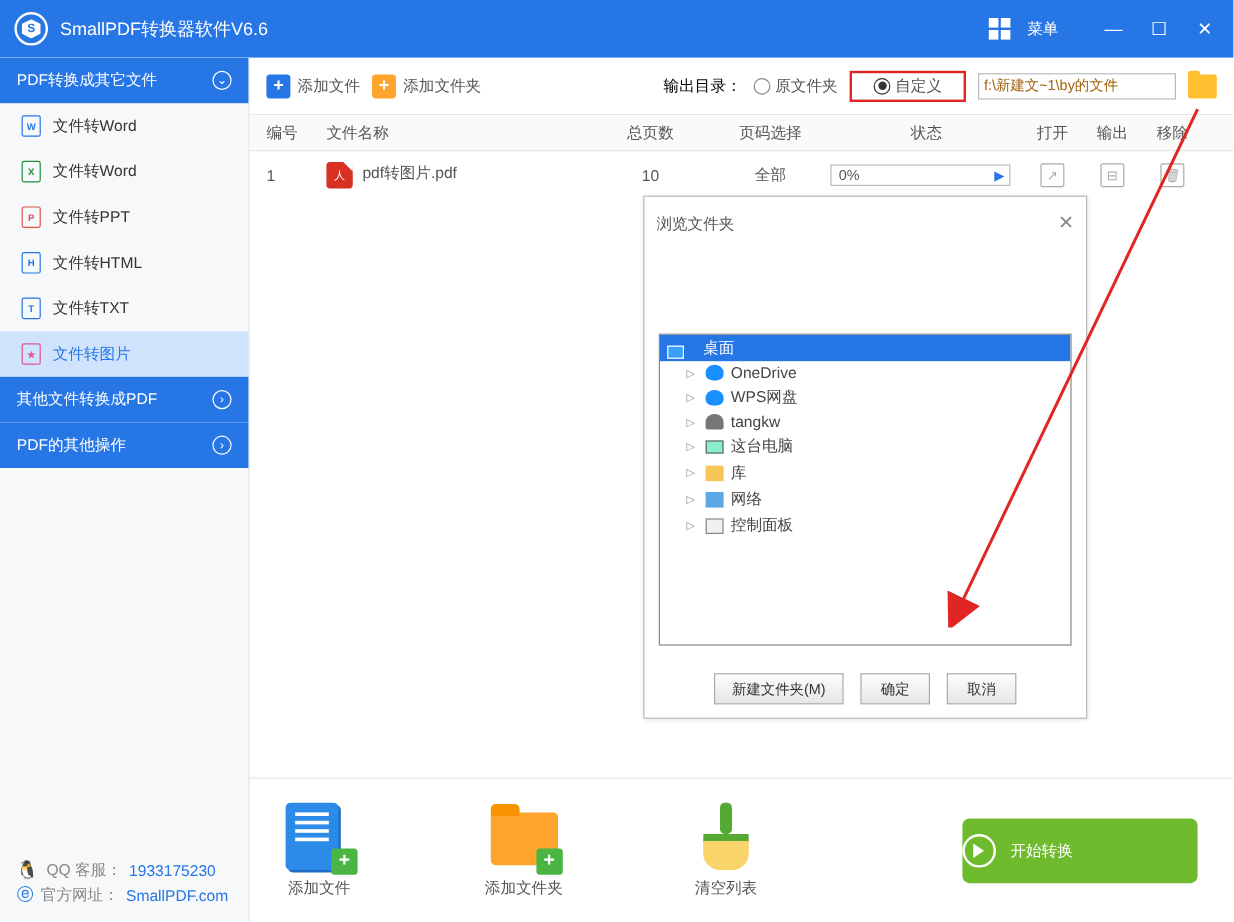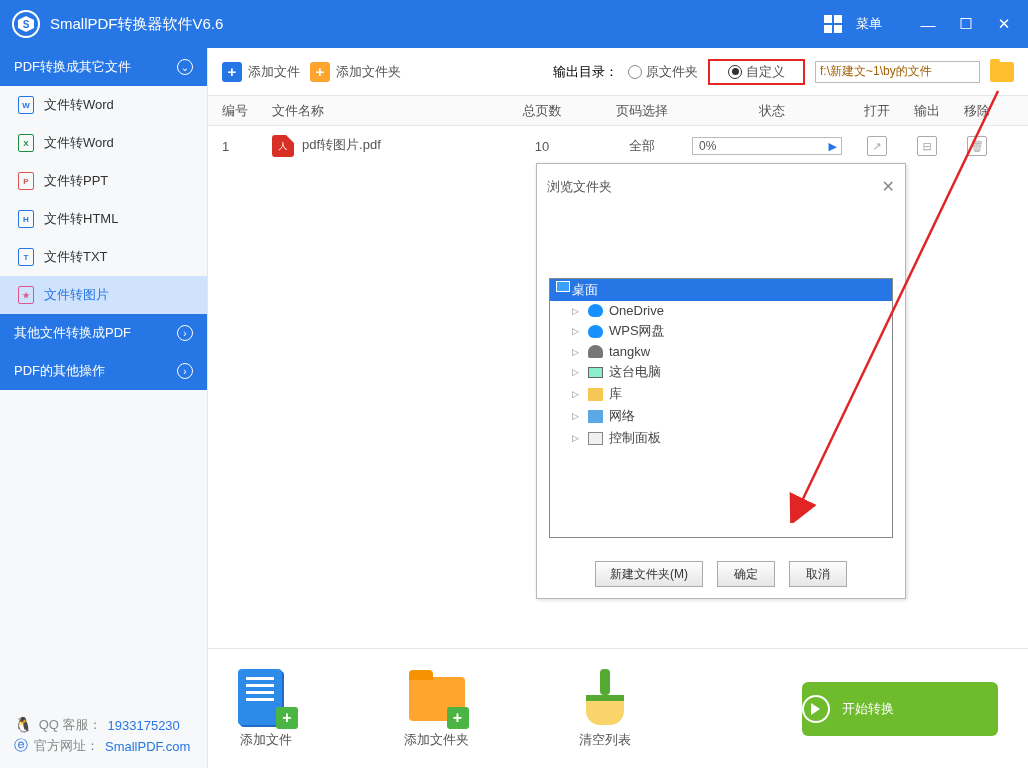--- a/index.html
+++ b/index.html
@@ -68,21 +68,21 @@
 .brush-head{position:absolute;bottom:0;left:6px;width:38px;height:30px;background:#f8d46b;border-radius:0 0 14px 14px;border-top:6px solid #5a3}
 .start-btn{margin-left:auto;width:196px;height:54px;background:#6ebb2d;border-radius:6px;color:#fff;display:flex;align-items:center;gap:12px;font-size:20px;cursor:pointer}
 .play-circle{width:28px;height:28px;border:2px solid #fff;border-radius:50%;display:flex;align-items:center;justify-content:center}
 .play-circle::after{content:"";border:6px solid transparent;border-left:9px solid #fff;margin-left:4px}
 
 .dialog{position:absolute;top:115px;left:328px;width:370px;height:436px;background:#fff;border:1px solid #b8b8b8;box-shadow:1px 1px 4px rgba(0,0,0,.15);display:flex;flex-direction:column}
 .dialog-header{height:34px;display:flex;align-items:flex-end;padding:0 10px;color:#555;justify-content:space-between;font-size:12px}
 .dialog-close{cursor:pointer;font-size:16px;color:#888}
 .dialog-body{flex:1;padding:12px}
 .tree{border:1px solid #888;height:260px;padding:0;overflow:auto;margin-top:70px}
-.tree-root{background:#2776e5;color:#fff;padding:2px 6px;display:flex;align-items:flex-start;gap:2px;font-size:12px}
+.tree-root{background:#2776e5;color:#fff;padding:2px 6px;display:flex;align-items:flex-end;gap:16px;font-size:12px}
 .tree-root .monitor{width:14px;height:11px;border:1px solid #fff;background:#3aa0ff}
 .tree-item{display:flex;align-items:center;gap:6px;padding:2px 6px 2px 22px;color:#444;font-size:12px}
 .expand{color:#888;font-size:9px;width:10px}
 .ti-icon{width:15px;height:13px;display:inline-block}
 .cloud{background:#1890ff;border-radius:50% 50% 40% 40%}
 .person{background:#777;border-radius:50% 50% 2px 2px}
 .pc{border:1px solid #666;background:#8ec;height:11px}
 .lib{background:#f6c756}
 .net{background:#5aa9e6}
 .panel{border:1px solid #888;background:#f0f0f0}

